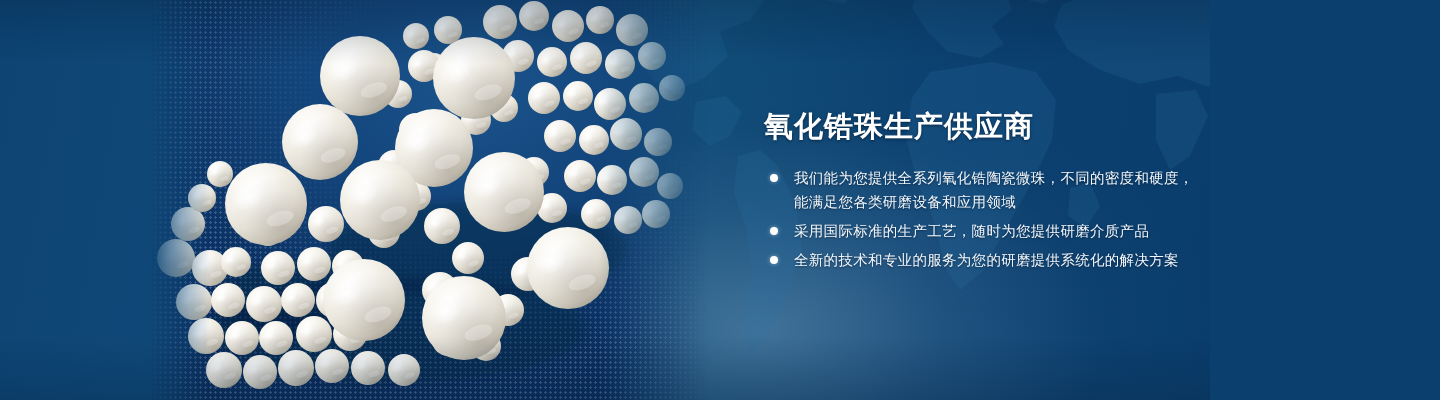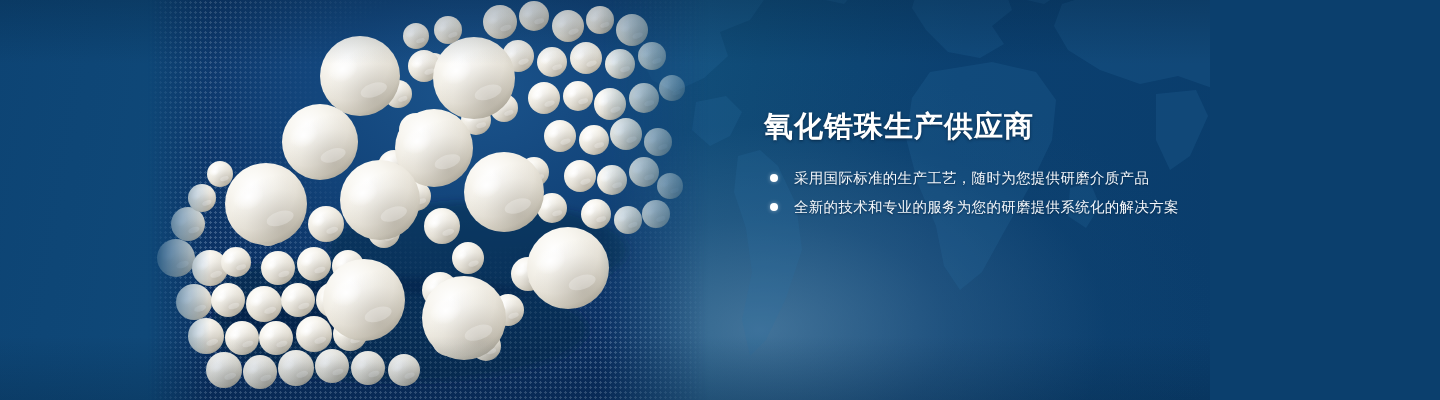--- a/index.html
+++ b/index.html
@@ -346,20 +346,25 @@
   </div>
 
   <div class="bg-vignette"></div>
 
   <div class="copy">
 
     <h1 class="headline">氧化锆珠生产供应商</h1>
 
     <ul class="bullets">
 
+      <li class="bullet">
+        <span class="dot"></span>
+        <span class="bullet-line">我们能为您提供全系列氧化锆陶瓷微珠，不同的密度和硬度，</span>
+        <span class="bullet-line">能满足您各类研磨设备和应用领域</span>
+      </li>
 
       <li class="bullet">
         <span class="dot"></span>
         <span class="bullet-line">采用国际标准的生产工艺，随时为您提供研磨介质产品</span>
       </li>
 
       <li class="bullet">
         <span class="dot"></span>
         <span class="bullet-line">全新的技术和专业的服务为您的研磨提供系统化的解决方案</span>
       </li>

